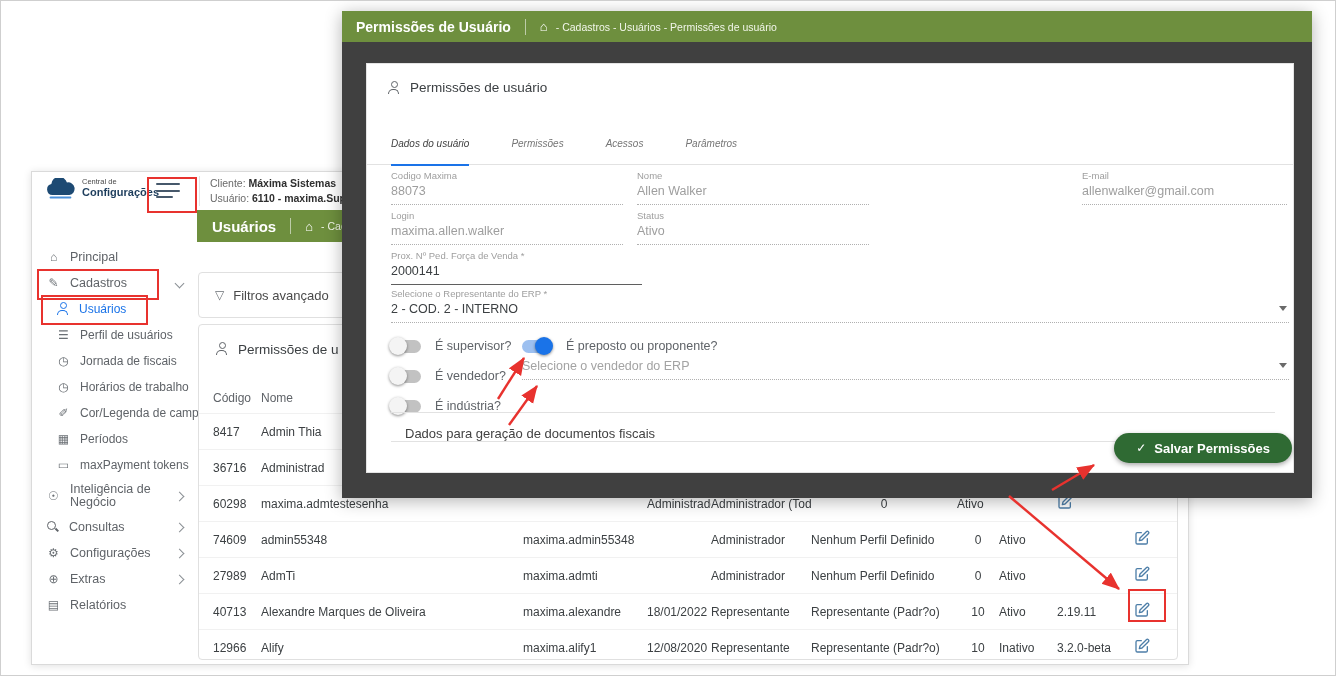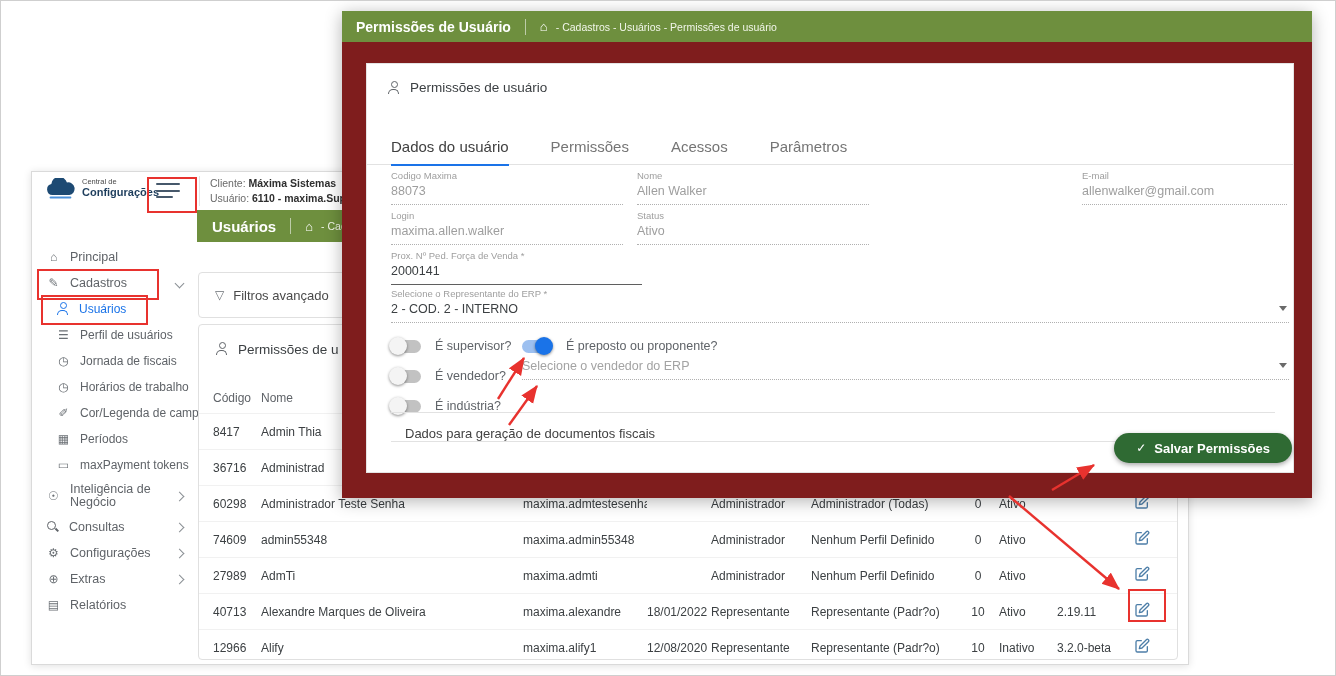--- a/index.html
+++ b/index.html
@@ -51,27 +51,27 @@
   .list-card{position:absolute;left:166px;top:152px;width:980px;height:336px;border:1px solid #e0e0e0;border-radius:4px;background:#fff;box-sizing:border-box;overflow:hidden;}
   .list-title{display:flex;align-items:center;gap:9px;padding:14px 0 0 16px;font-size:13.5px;color:#3c4043;height:20px;}
   .lt-head,.lt-row{display:grid;grid-template-columns:48px 262px 124px 64px 100px 146px 42px 58px 77px 31px;align-items:center;padding:0 14px;}
   .lt-head{height:30px;margin-top:24px;font-size:12px;color:#5f6368;}
   .lt-row{height:35px;border-top:1px solid #f1f1f1;font-size:12px;color:#3c4043;}
   .cell{overflow:hidden;white-space:nowrap;}
   .c-num{text-align:center;}
   .edit-ic{display:inline-flex;cursor:pointer;}
 
   
-  .modal{position:absolute;left:341px;top:10px;width:970px;height:487px;background:#7f1d1d;box-shadow:0 3px 16px rgba(0,0,0,.3);z-index:3;}
+  .modal{position:absolute;left:341px;top:10px;width:970px;height:487px;background:#404040;box-shadow:0 3px 16px rgba(0,0,0,.3);z-index:3;}
   .modal-header{height:31px;background:#6e8f3e;display:flex;align-items:center;padding:0 14px;color:#fff;}
   .m-title{font-size:14px;font-weight:bold;}
   .modal-card{position:absolute;left:24px;top:52px;width:926px;height:408px;border:1px solid #e4e4e4;background:#fff;}
   .m-section-title{position:absolute;left:20px;top:16px;display:flex;align-items:center;gap:9px;font-size:13.5px;color:#3c4043;}
   .tabs{position:absolute;left:0;right:0;top:74px;height:27px;border-bottom:1px solid #e2e2e2;display:flex;padding-left:24px;box-sizing:border-box;}
-  .tab{font-size:15px;color:#757575;margin-right:42px;height:26px;cursor:pointer;}
+  .tab{font-size:10px;color:#757575;margin-right:42px;height:26px;cursor:pointer;font-style:italic;}
   .tab.active{color:#404040;border-bottom:2px solid #1a73e8;}
   .f{position:absolute;}
   .fl{font-size:9.5px;color:#9e9e9e;margin-bottom:3px;white-space:nowrap;}
   .fv{font-size:12.5px;color:#3c4043;padding-bottom:5px;border-bottom:1px dotted #b0b0b0;white-space:nowrap;position:relative;min-height:15px;}
   .fv.dis{color:#9e9e9e;}
   .fv.solid{border-bottom:1px solid #5f5f5f;}
   .caret{width:0;height:0;border-left:4px solid transparent;border-right:4px solid transparent;border-top:5px solid #6a6a6a;display:inline-block;}
   .fv .caret{position:absolute;right:2px;top:4px;}
   .trow{position:absolute;display:flex;align-items:center;gap:14px;height:20px;}
   .tl{font-size:12.5px;color:#5f6368;white-space:nowrap;}
@@ -233,21 +233,20 @@
         <div class="cell"></div>
         <div class="cell"></div>
         <div class="cell"></div>
         <div class="cell c-num"></div>
         <div class="cell"></div>
         <div class="cell"></div>
         <div class="cell"></div>
       </div>
       <div class="lt-row">
         <div class="cell">60298</div>
-        <div class="cell">Administrador Teste Senha</div>
         <div class="cell">maxima.admtestesenha</div>
         <div class="cell"></div>
         <div class="cell">Administrador</div>
         <div class="cell">Administrador (Todas)</div>
         <div class="cell c-num">0</div>
         <div class="cell">Ativo</div>
         <div class="cell"></div>
         <div class="cell"><span class="edit-ic">
               <svg width="16" height="16" viewBox="0 0 24 24" fill="none" stroke="#4d7ea8" stroke-width="2" stroke-linecap="round" stroke-linejoin="round">
                 <path d="M11 4H5a2 2 0 0 0-2 2v13a2 2 0 0 0 2 2h13a2 2 0 0 0 2-2v-6"></path>

